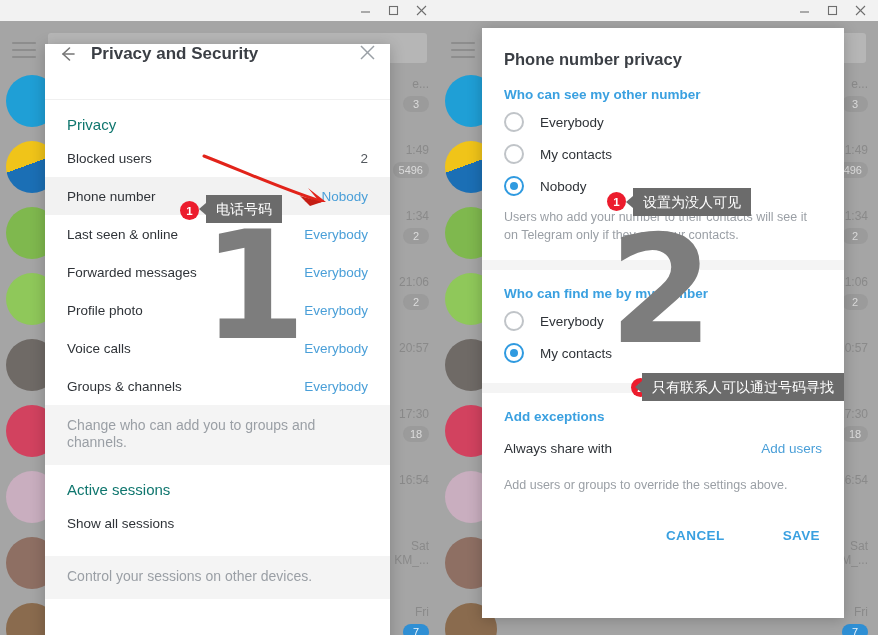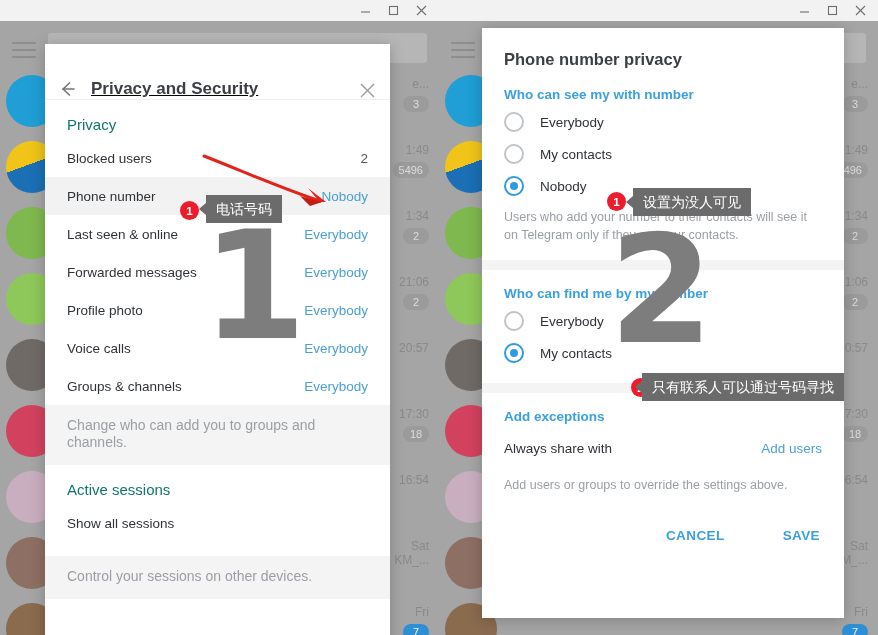--- a/index.html
+++ b/index.html
@@ -36,21 +36,21 @@
   .mname{font-size:12px;color:#8a8a8a;line-height:14px;}
   .badge{display:inline-block;min-width:14px;padding:1px 6px;border-radius:9px;background:#9b9b9b;
          color:#dcdcdc;font-size:11px;line-height:14px;text-align:center;margin-top:5px;}
   .badge.blue{background:#2f8fd4;color:#eaf4fb;}
 
   
   .card{position:absolute;background:#ffffff;box-shadow:0 2px 14px rgba(0,0,0,.22);z-index:20;}
   .card.left-card{left:45px;top:44px;width:345px;height:614px;}
   .card.right-card{left:43px;top:28px;width:362px;height:590px;}
 
-  .card-header{height:55px;display:flex;align-items:flex-end;border-bottom:1px solid #f0f0f0;text-decoration:underline;}
+  .card-header{height:55px;display:flex;align-items:flex-start;border-bottom:1px solid #f0f0f0;}
   .hdr-back{width:46px;display:flex;align-items:center;justify-content:center;color:#757575;}
   .hdr-title{font-size:17px;font-weight:bold;color:#3b3f45;flex:1;}
   .hdr-close{width:46px;display:flex;align-items:center;justify-content:center;color:#9aa0a6;}
 
   .sect-label{color:#0f766e;font-size:15px;font-weight:normal;padding:16px 22px 6px;}
   .row{display:flex;align-items:center;padding:0 22px;height:38px;font-size:13.5px;color:#2f3338;}
   .row.hl{background:#f2f2f2;}
   .row .lbl{white-space:nowrap;}
   .row .val{margin-left:auto;color:#4a9fd8;font-size:13.5px;}
   .row .val.plain{color:#53585e;}
@@ -304,21 +304,21 @@
           <div class="chatrow" style="top: 576px;">
             <div class="av" style="background: rgb(138, 107, 78);"></div>
             <div class="meta"><div class="mtime">Fri</div><div class="badge blue">7</div></div>
           </div>
         </div>
     </div>
 
     <div class="card right-card">
       <div class="rc-title">Phone number privacy</div>
 
-      <div class="rc-sect">Who can see my with number</div>
+      <div class="rc-sect">Who can see my other number</div>
       <div id="see-options">
           <div class="radio-row">
             <span class="radio"></span>
             <span>Everybody</span>
           </div>
           <div class="radio-row">
             <span class="radio"></span>
             <span>My contacts</span>
           </div>
           <div class="radio-row">

